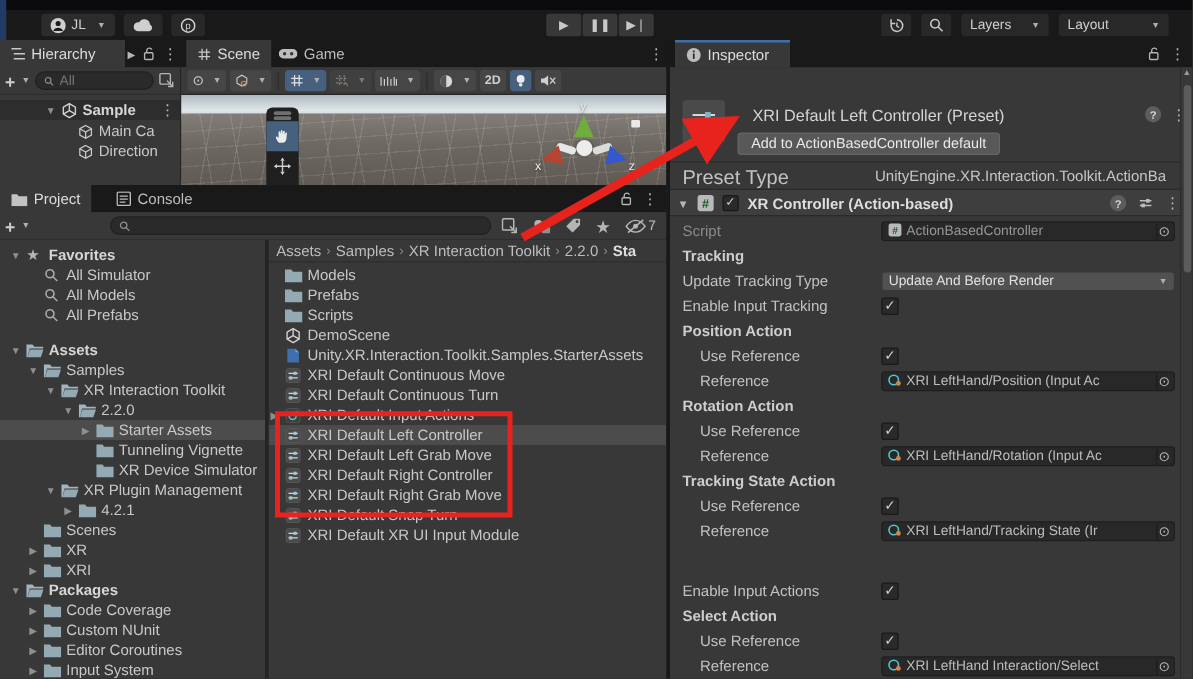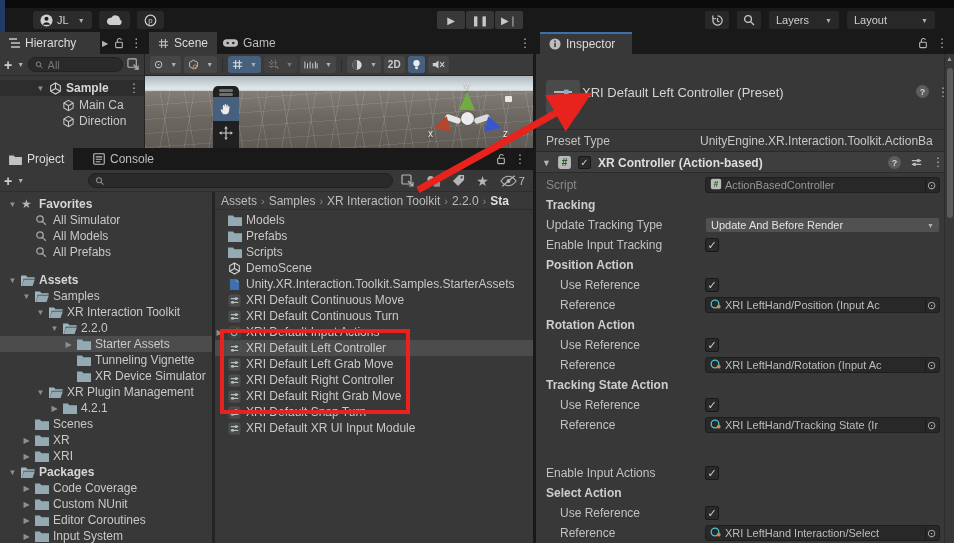--- a/index.html
+++ b/index.html
@@ -801,25 +801,26 @@
   <div class="abs" id="inspector-panel">
 
     <div class="abs" style="left:10px;top:26px;width:34px;height:34px;background:#4a4a4a;border-radius:3px;display:flex;align-items:center;justify-content:center">
       <svg width="24" height="24" viewBox="0 0 24 24">
           <path d="M3 7h18M3 12h18M3 17h18" stroke="#d8d8d8" stroke-width="1.6"></path>
           <rect x="13" y="4.6" width="4.6" height="4.8" fill="#7db4c8"></rect>
           <rect x="5.4" y="9.6" width="4.6" height="4.8" fill="#7db4c8"></rect>
           <rect x="13" y="14.6" width="4.6" height="4.8" fill="#7db4c8"></rect>
         </svg>
     </div>
-    <div class="abs" style="left:46px;top:31px;width:320px;font-size:13px;color:#d4d4d4;white-space:nowrap;overflow:hidden">XRI Default Left Controller (Preset)</div>
+    <div class="abs" style="left:66px;top:31px;width:320px;font-size:13px;color:#d4d4d4;white-space:nowrap;overflow:hidden">XRI Default Left Controller (Preset)</div>
     <span class="abs helpq" style="left:380px;top:31px">?</span>
     <span class="abs kebab" style="left:401px;top:31px">⋮</span>
+    <div class="abs" style="left:54px;top:52px;height:18px;padding:0 10px;background:#585858;border:1px solid #666;border-radius:3px;display:inline-flex;align-items:center;font-size:11.5px;color:#e8e8e8;white-space:nowrap">Add to ActionBasedController default</div>
     <div class="abs" style="left:0;top:75px;right:10px;height:1px;background:#2b2b2b"></div>
-    <div class="abs" style="left:10px;top:80px;font-size:12px;color:#c2c2c2">Preset Type</div>
+    <div class="abs" style="left:10px;top:80px;font-size:16px;color:#c2c2c2">Preset Type</div>
     <div class="abs" style="left:164px;top:80px;width:240px;font-size:12px;color:#c6c6c6;white-space:nowrap;overflow:hidden">UnityEngine.XR.Interaction.Toolkit.ActionBa</div>
 
     <div class="abs" style="left:0;top:97px;right:10px;height:22px;background:#3e3e3e;border-top:1px solid #2a2a2a;border-bottom:1px solid #2a2a2a">
       <span class="abs" style="left:6px;top:6px;font-size:9px;color:#b5b5b5">▼</span>
       <span class="abs" style="left:21px;top:3px">
         <svg width="15" height="15" viewBox="0 0 14 14">
             <rect x="1" y="1" width="12" height="12" rx="2" fill="#b9b9b9"></rect>
             <text x="7" y="10.4" text-anchor="middle" font-size="9.5" font-weight="bold" fill="#1b5e20">#</text>
           </svg>
       </span>

